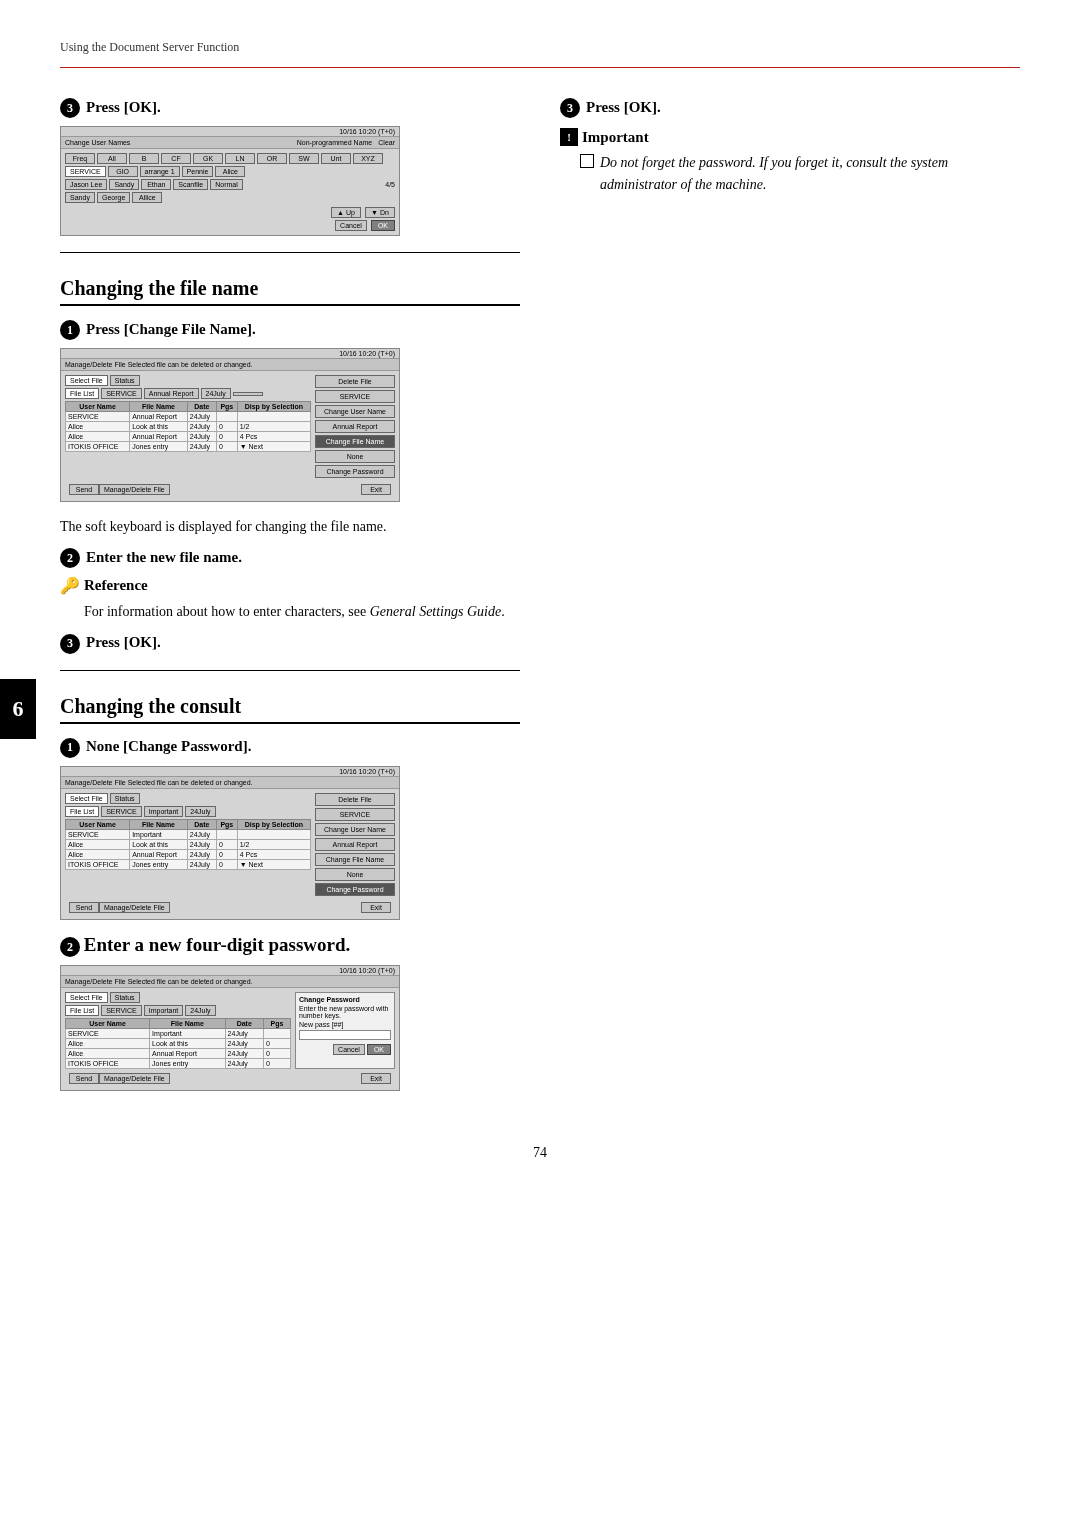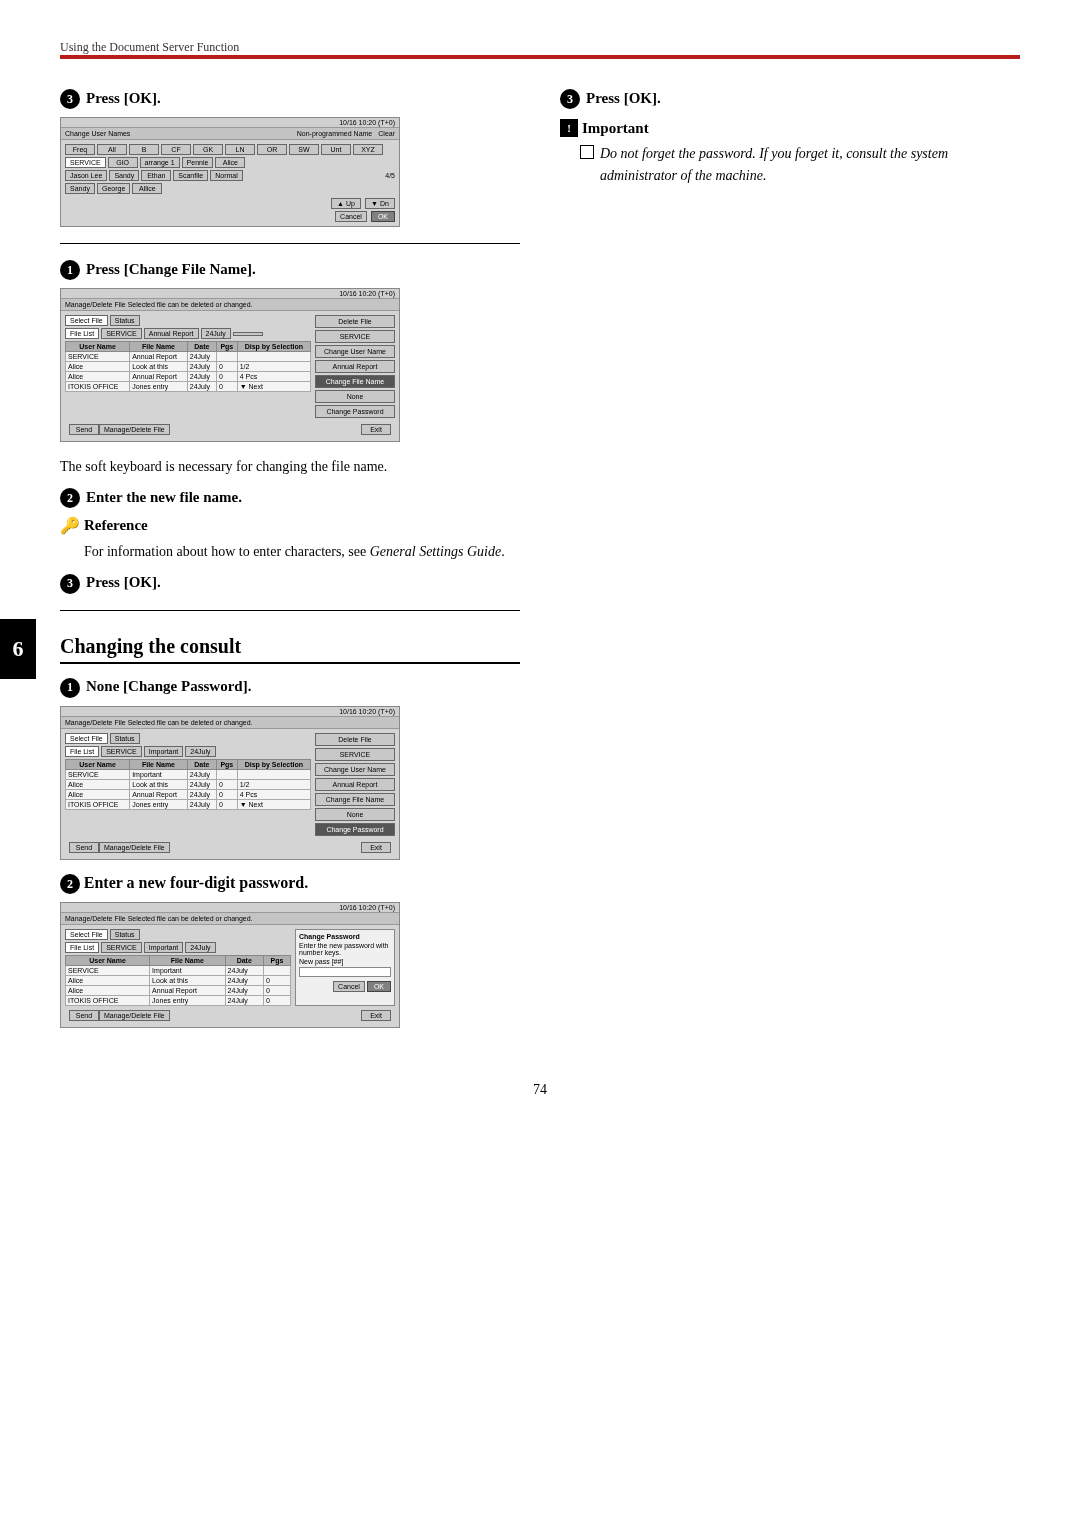--- a/index.html
+++ b/index.html
@@ -9,22 +9,22 @@
       background: #fff;
       font-family: 'Times New Roman', Times, serif;
       font-size: 14px;
       color: #000;
       padding: 40px 60px;
     }
 
     .page-header {
       font-size: 12px;
       color: #333;
-      border-bottom: 4px solid #b91c1c;
-      padding-bottom: 0;
+      border-bottom: 1px solid #b91c1c;
+      padding-bottom: 12px;
       margin-bottom: 30px;
     }
 
     .two-col {
       display: flex;
       gap: 40px;
     }
 
     .col-left {
       flex: 1;
@@ -371,20 +371,23 @@
         </div>
         <div style="display:flex; justify-content:flex-end; gap:4px; margin-top:2px;">
           <span class="screen-btn">Cancel</span>
           <span class="screen-ok-btn">OK</span>
         </div>
       </div>
     </div>
 
     <hr class="divider">
 
+    <div class="section-heading">
+      <span>Changing the file name</span>
+    </div>
 
     <div class="step-label">
       <span class="step-circle">1</span>
       <strong>Press [Change File Name].</strong>
     </div>
 
     <div class="screen-mockup">
       <div class="screen-top-info">
         <span>10/16  10:20 (T+0)</span>
       </div>
@@ -460,21 +463,21 @@
         <div class="screen-bottom-bar">
           <span class="screen-btn">Send</span>
           <span class="screen-btn">Manage/Delete File</span>
           <span style="flex:1;"></span>
           <span class="screen-btn">Exit</span>
         </div>
       </div>
     </div>
 
     <div class="body-text">
-      <span>The soft keyboard is necessary for changing the file name.</span>
+      <span>The soft keyboard is displayed for changing the file name.</span>
     </div>
 
     <div class="step-label">
       <span class="step-circle">2</span>
       <strong>Enter the new file name.</strong>
     </div>
 
     <div class="reference-heading">
       <span class="ref-icon">🔑</span>
       <strong>Reference</strong>
@@ -576,21 +579,21 @@
           <span class="screen-btn">Send</span>
           <span class="screen-btn">Manage/Delete File</span>
           <span style="flex:1;"></span>
           <span class="screen-btn">Exit</span>
         </div>
       </div>
     </div>
 
     <div class="enter-step">
       <span class="step-circle">2</span>
-      <strong style="font-size:16px;margin-top:8px;">Enter a new four-digit password.</strong>
+      <strong style="font-size:19px;margin-top:8px;">Enter a new four-digit password.</strong>
     </div>
 
     <div class="screen-mockup">
       <div class="screen-top-info">
         <span>10/16  10:20 (T+0)</span>
       </div>
       <div class="screen-label-row">
         <span>Manage/Delete File   Selected file can be deleted or changed.</span>
       </div>
       <div class="screen-body">

